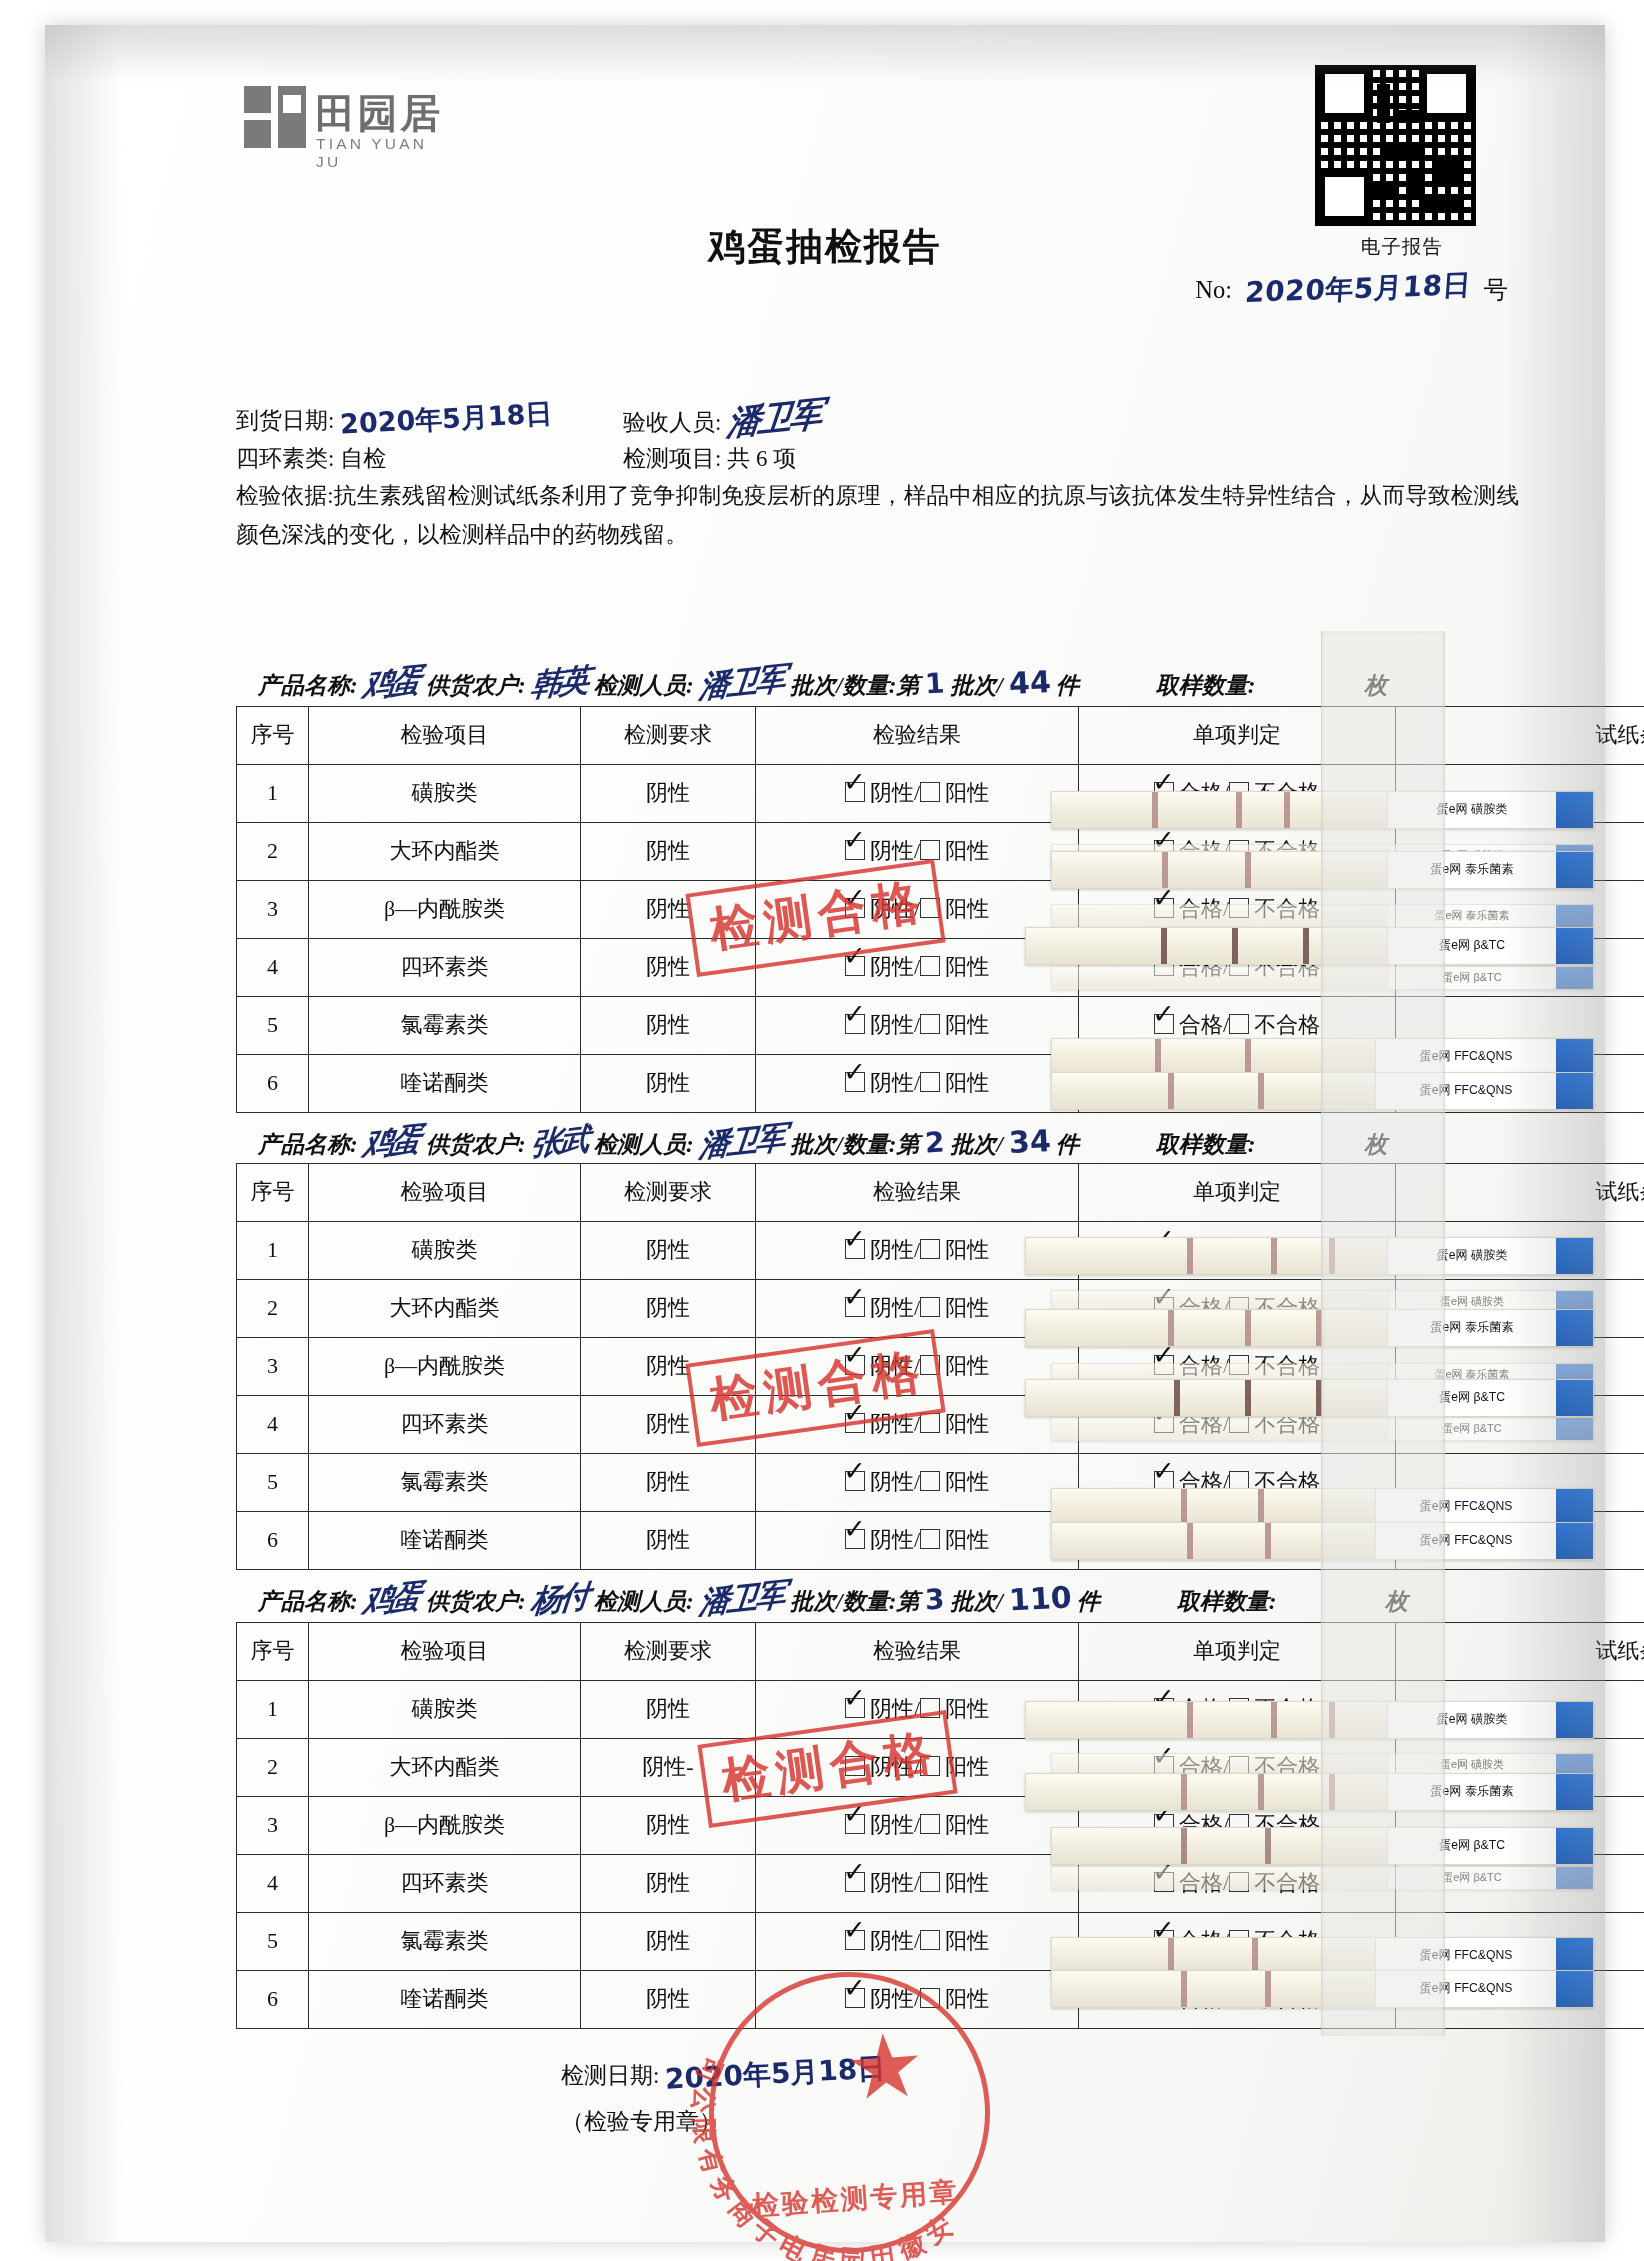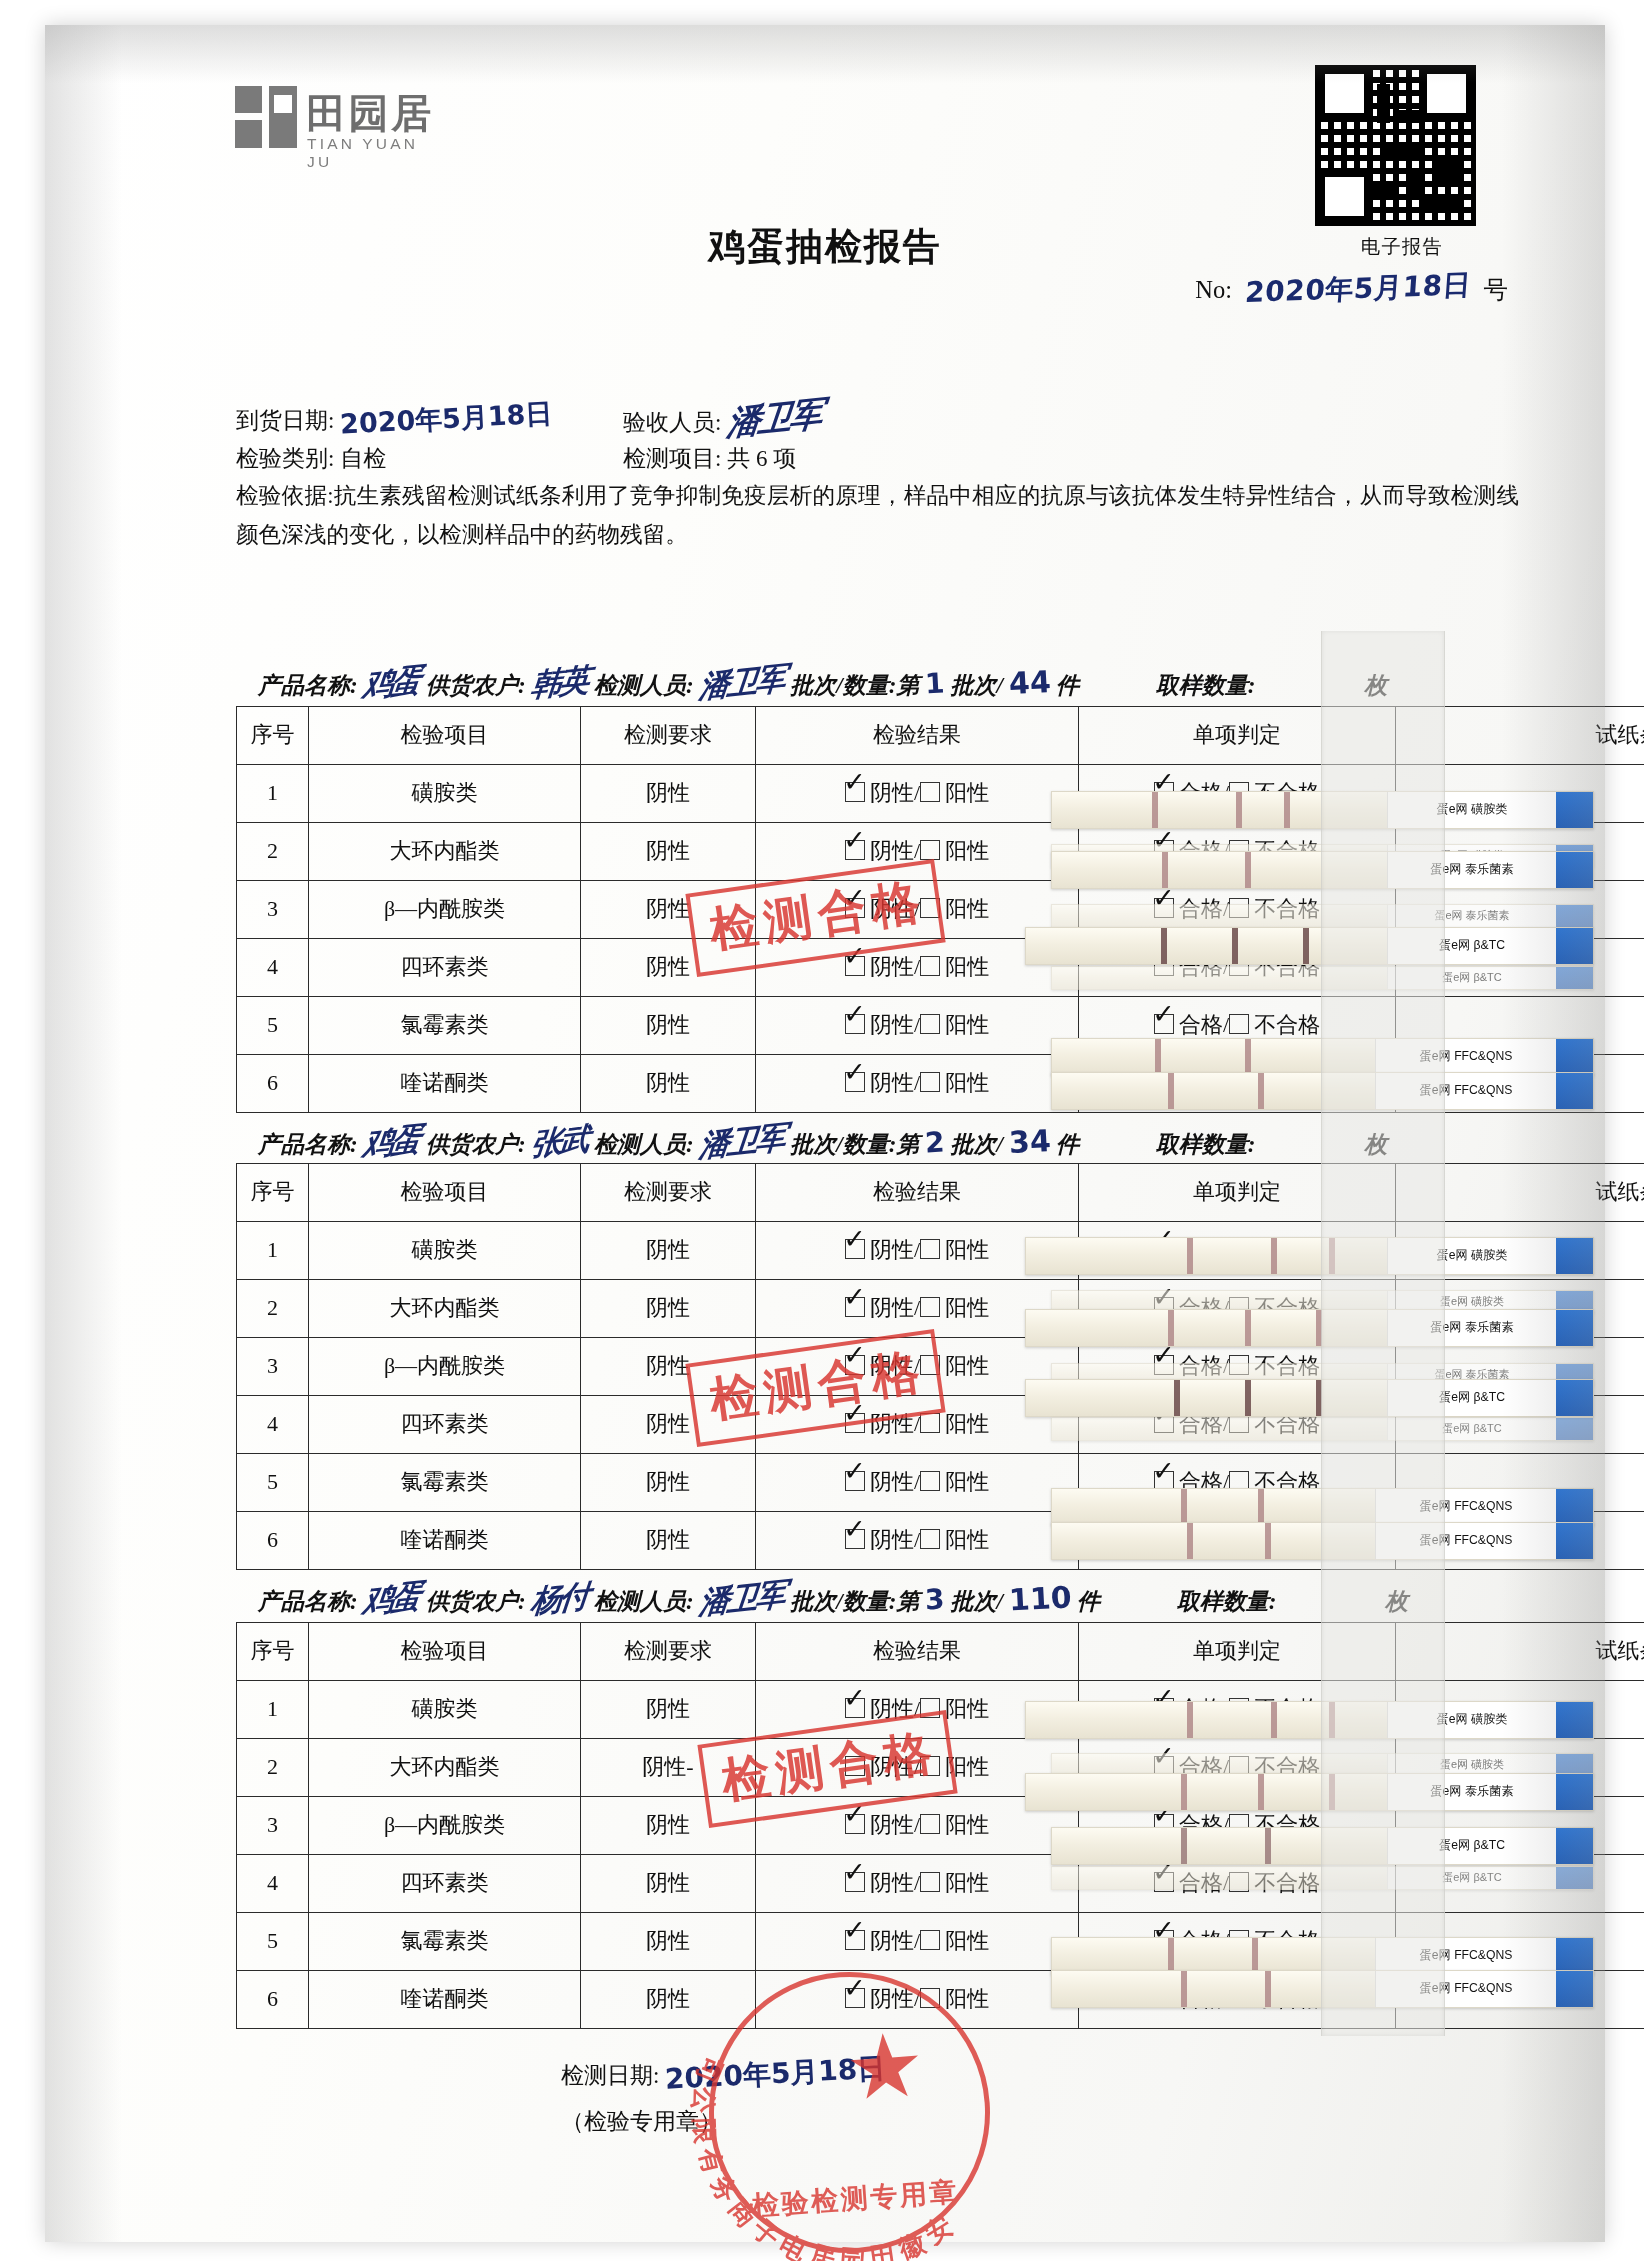--- a/index.html
+++ b/index.html
@@ -40,21 +40,21 @@
   }
   .shade-right {
     position: absolute; right: 0; top: 0; width: 103px; height: 100%;
     background: linear-gradient(270deg, rgba(150,150,150,0.30), rgba(255,255,255,0));
     pointer-events: none;
   }
 
   
   .logo {
     position: absolute;
-    left: 190px;
+    left: 199px;
     top: 58px;
     width: 213px;
     height: 84px;
     text-decoration: underline;
   }
   .logo-mark {
     position: absolute; left: 0; top: 3.9px; width: 62px; height: 62px;
   }
   .lm-sq { position: absolute; background: #7a7a7a; }
   .logo-name {
@@ -336,21 +336,21 @@
     <div class="info" style="top:374px;">
       <div class="info-row">
         <span>到货日期:</span>
         <span class="hand" style="font-size:27px;">2020年5月18日</span>
         <span class="info-col2">
           <span>验收人员:</span>
           <span class="hand-sig" style="font-size:34px;">潘卫军</span>
         </span>
       </div>
       <div class="info-row">
-        <span>检验类别:</span>
+        <span>四环素类:</span>
         <span>自检</span>
         <span class="info-col2">
           <span>检测项目:</span>
           <span>共 6 项</span>
         </span>
       </div>
     </div>
 
     <div class="basis">
       <span>检验依据:</span><span>抗生素残留检测试纸条利用了竞争抑制免疫层析的原理，样品中相应的抗原与该抗体发生特异性结合，从而导致检测线颜色深浅的变化，以检测样品中的药物残留。</span>

